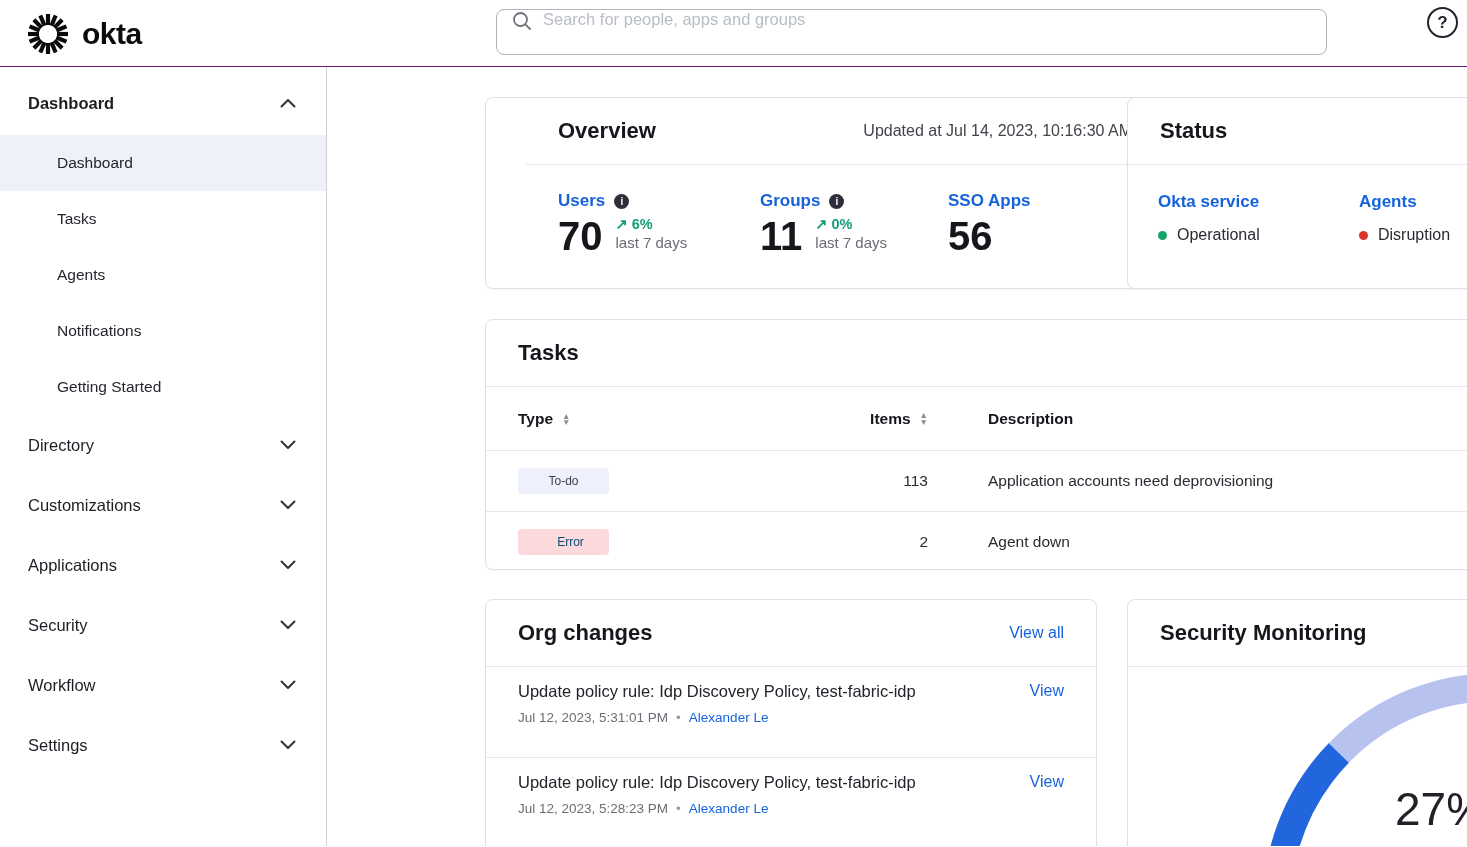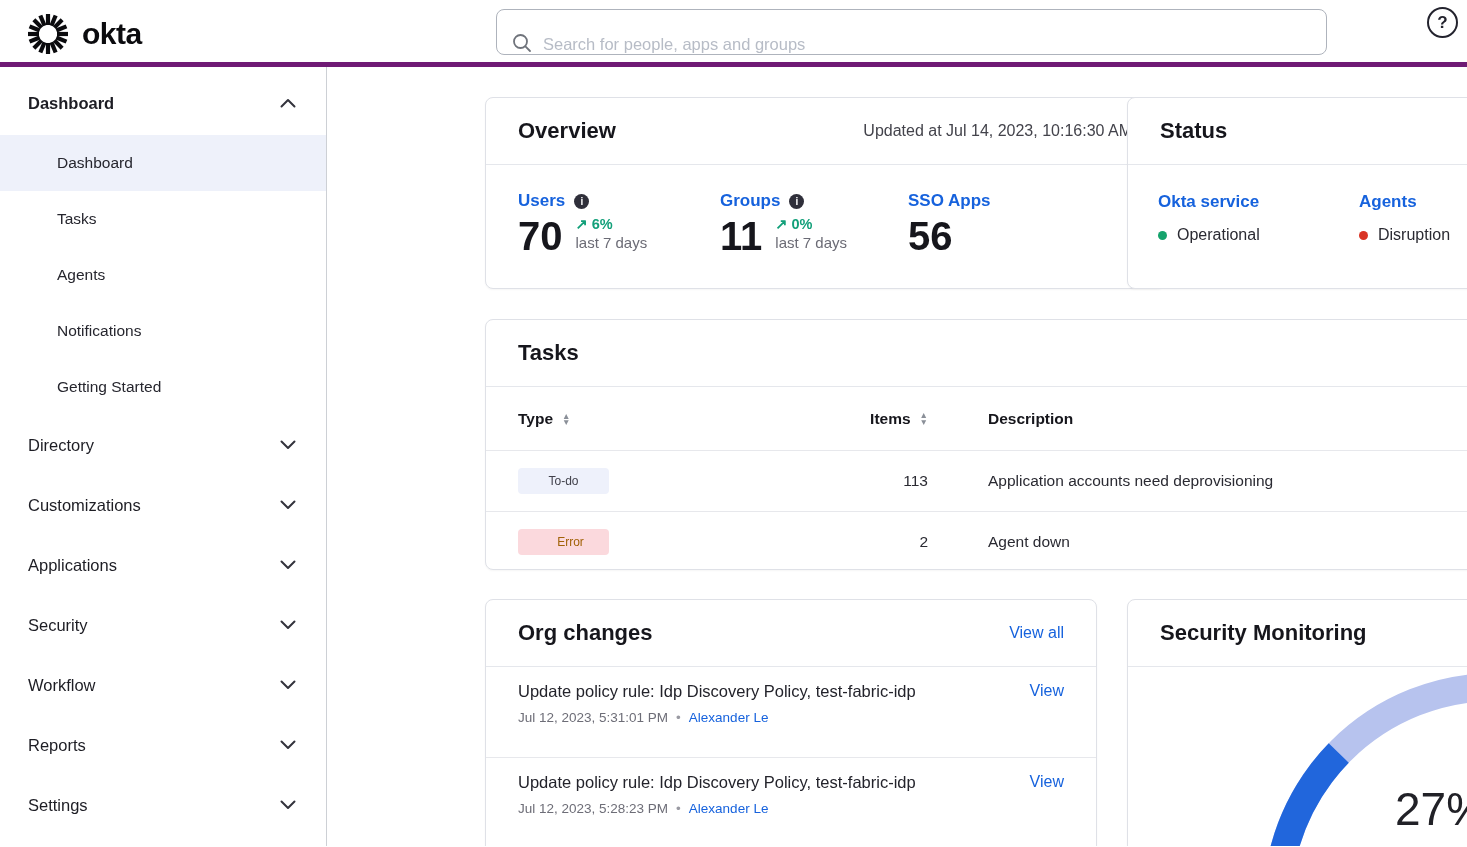--- a/index.html
+++ b/index.html
@@ -1,24 +1,24 @@
 <!DOCTYPE html>
 <html><head>
 <meta charset="utf-8">
 <style>
   * { margin:0; padding:0; box-sizing:border-box; }
   html,body { width:1467px; height:847px; overflow:hidden; background:#fff;
               font-family:"Liberation Sans", sans-serif; color:#23232b; }
 
   
-  .topbar { position:relative; height:67px; background:#fff; border-bottom:5px solid #701a75; }
+  .topbar { position:relative; height:67px; background:#fff; border-bottom:1px solid #701a75; }
   .brand { position:absolute; left:26px; top:12px; display:flex; align-items:center; gap:12px; cursor:pointer; }
   .brand-word { font-size:30px; font-weight:600; letter-spacing:-0.5px; color:#0b0b0e; }
   .search-box { position:absolute; left:496px; top:9px; width:831px; height:46px;
-                border:1px solid #aeb3bc; border-radius:8px; display:flex; align-items:flex-end;
+                border:1px solid #aeb3bc; border-radius:8px; display:flex; align-items:flex-start;
                 padding:0 14px; background:#fff; }
   .search-box input { border:none; outline:none; flex:1; font-size:16.5px; margin-left:10px;
                       font-family:"Liberation Sans", sans-serif; color:#23232b; }
   .search-box input::placeholder { color:#b7bcc6; }
   .help-btn { position:absolute; left:1427px; top:7px; width:31px; height:31px; border-radius:50%;
               border:2.5px solid #23232e; display:flex; align-items:center; justify-content:center;
               font-size:17px; font-weight:700; color:#23232e; cursor:pointer; background:#fff; }
 
   
   .shell { display:flex; height:779px; }
@@ -37,21 +37,21 @@
 
   
   .card { position:absolute; background:#fff; border:1px solid #dfe1e7; border-radius:8px;
           box-shadow:0 1px 2px rgba(0,0,0,.04); }
   .card-head { height:67px; display:flex; align-items:center; justify-content:space-between;
                padding:0 32px; border-bottom:1px solid #e5e7ec; }
   .card-title { font-size:22px; font-weight:600; color:#16161c; }
   .muted-note { font-size:16px; color:#43434b; }
   a.link, .link { color:#1662dd; text-decoration:none; cursor:pointer; }
 
-  .card-overview { left:158px; top:30px; width:680px; height:192px; }
+  .card-overview { left:158px; top:30px; width:680px; height:192px;padding-left:40px; }
   .ov-body { display:flex; padding:26px 32px 0 32px; }
   .stat { }
   .stat:nth-child(1){ width:202px; } .stat:nth-child(2){ width:188px; }
   .stat-label { font-size:17px; font-weight:700; color:#1662dd; display:flex; align-items:center; gap:9px; cursor:pointer; }
   .info-ic { width:15px; height:15px; border-radius:50%; background:#2f2f3a; color:#fff;
              font-size:10px; font-weight:700; display:flex; align-items:center; justify-content:center;
              font-style:normal; cursor:pointer; }
   .stat-valrow { display:flex; align-items:flex-start; margin-top:4px; }
   .stat-value { font-size:40px; font-weight:600; color:#16161c; line-height:1.05; }
   .stat-delta { margin-left:13px; margin-top:1px; }
@@ -71,21 +71,21 @@
   .t-grid { display:grid; grid-template-columns:300px 110px 1fr; align-items:center; padding:0 32px; }
   .t-headrow { height:63px; font-size:15.5px; font-weight:700; color:#16161c; }
   .t-row { height:61px; border-top:1px solid #e7e8ec; font-size:15.5px; color:#2a2a32; }
   .col-items { text-align:right; }
   .col-desc  { padding-left:60px; }
   .sort-wrap { display:inline-flex; flex-direction:column; margin-left:9px; vertical-align:middle;
                line-height:0.75; font-size:8.5px; color:#8a8f98; cursor:pointer; }
   .th-items { display:flex; align-items:center; justify-content:flex-end; }
   .badge { display:inline-block; width:91px; text-align:center; padding:6px 0; border-radius:4px; font-size:12px; }
   .badge-todo  { background:#eef1fb; color:#40404a; }
-  .badge-error { background:#fbd9dd; color:#a16207;padding-left:14px; }
+  .badge-error { background:#fbd9dd; color:#0c4a6e;padding-left:14px; }
 
   .card-org { left:158px; top:532px; width:612px; height:348px; }
   .org-entry { padding:15px 32px 0 32px; height:90px; }
   .org-entry + .org-entry { border-top:1px solid #e7e8ec; }
   .org-trow { display:flex; justify-content:space-between; align-items:flex-start; }
   .org-title { font-size:16.5px; color:#23232b; }
   .org-view { font-size:16px; }
   .org-meta { margin-top:9px; font-size:13.5px; display:flex; align-items:center; gap:8px; }
   .org-date { color:#6d6d77; }
   .org-sep { color:#9a9aa2; }
@@ -202,28 +202,20 @@
     </div>
     <div class="nav-sec">
       <span>Workflow</span>
       <span class="chev">
         <svg width="16" height="10" viewBox="0 0 16 10" fill="none">
             <path d="M1.5 1.5 L8 8 L14.5 1.5" stroke="#33333c" stroke-width="2" stroke-linecap="round" stroke-linejoin="round"></path>
           </svg>
       </span>
     </div>
     <div class="nav-sec">
-      <span>Reports</span>
-      <span class="chev">
-        <svg width="16" height="10" viewBox="0 0 16 10" fill="none">
-            <path d="M1.5 1.5 L8 8 L14.5 1.5" stroke="#33333c" stroke-width="2" stroke-linecap="round" stroke-linejoin="round"></path>
-          </svg>
-      </span>
-    </div>
-    <div class="nav-sec">
       <span>Settings</span>
       <span class="chev">
         <svg width="16" height="10" viewBox="0 0 16 10" fill="none">
             <path d="M1.5 1.5 L8 8 L14.5 1.5" stroke="#33333c" stroke-width="2" stroke-linecap="round" stroke-linejoin="round"></path>
           </svg>
       </span>
     </div>
   </nav>
 
   <main class="main">

